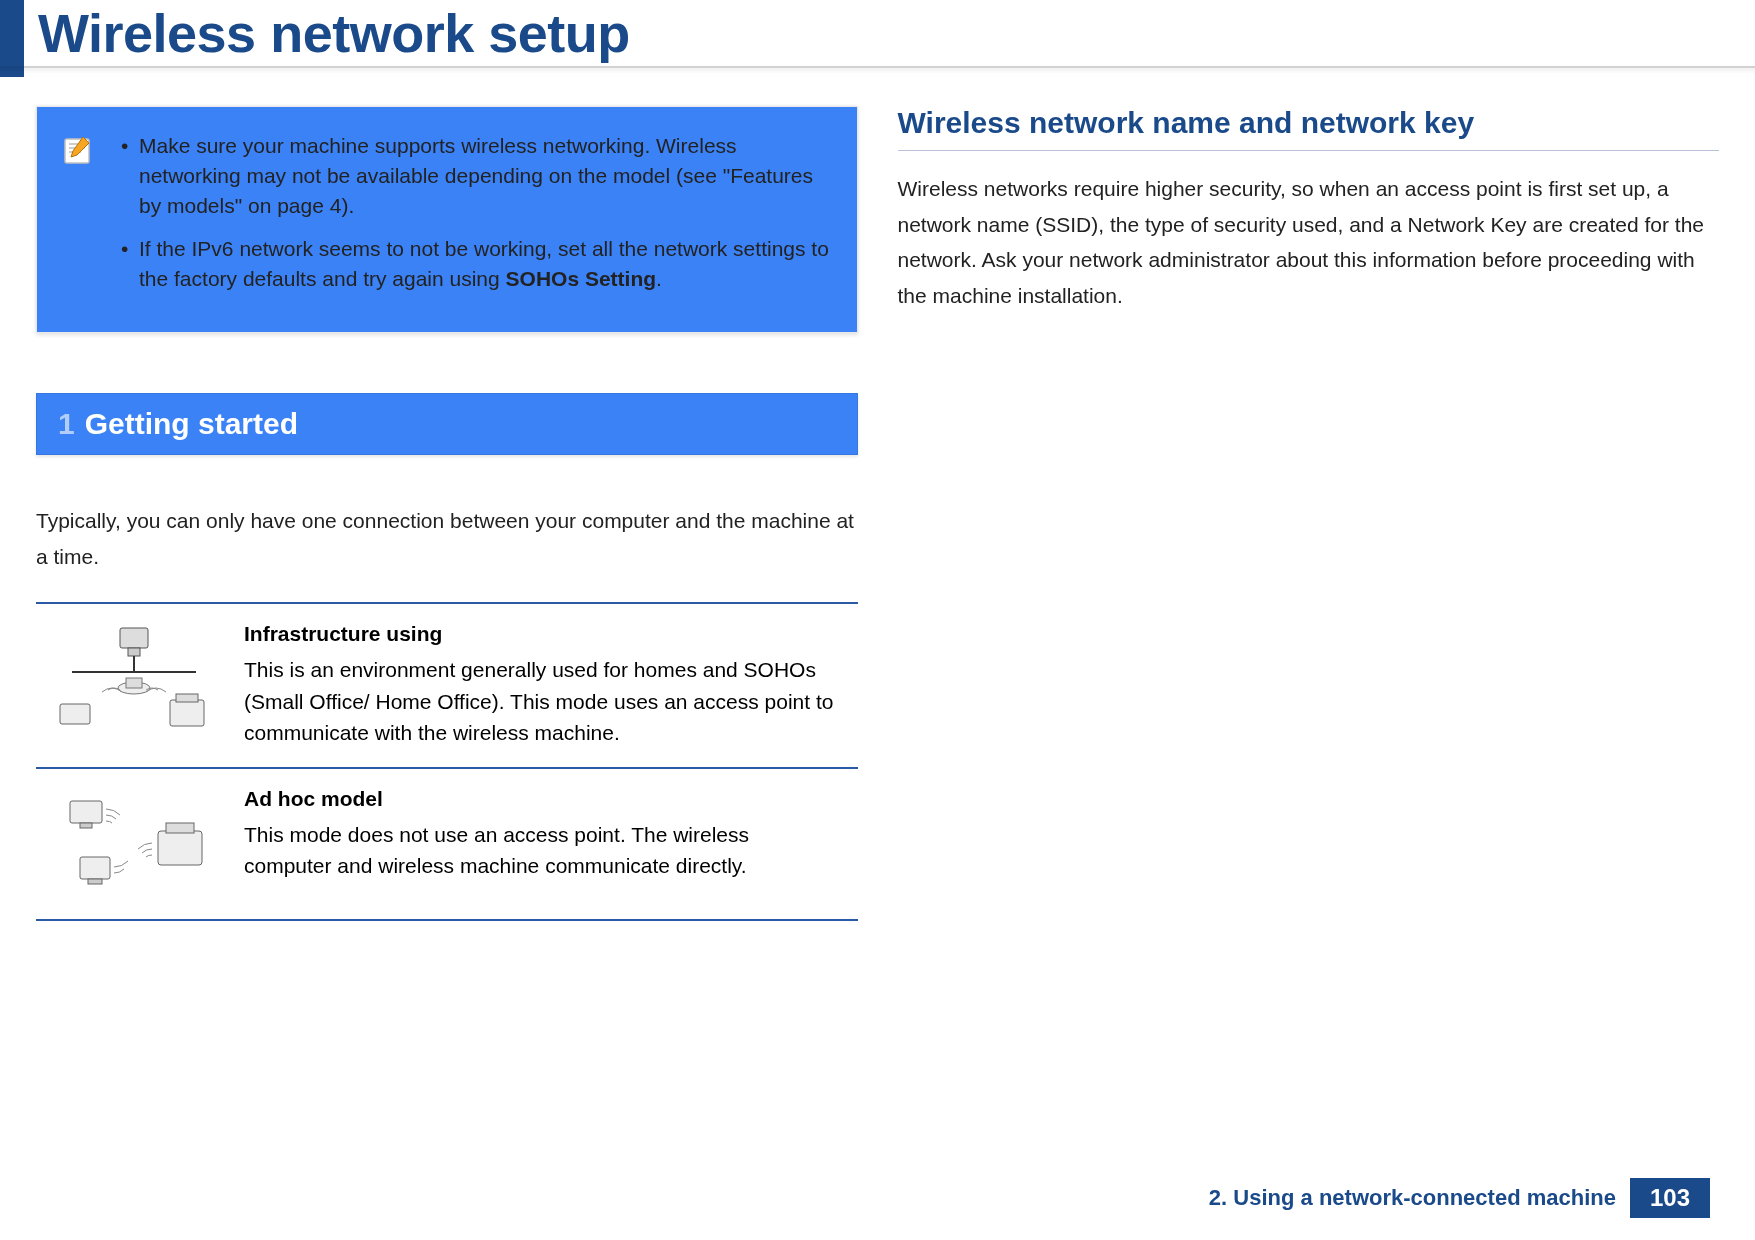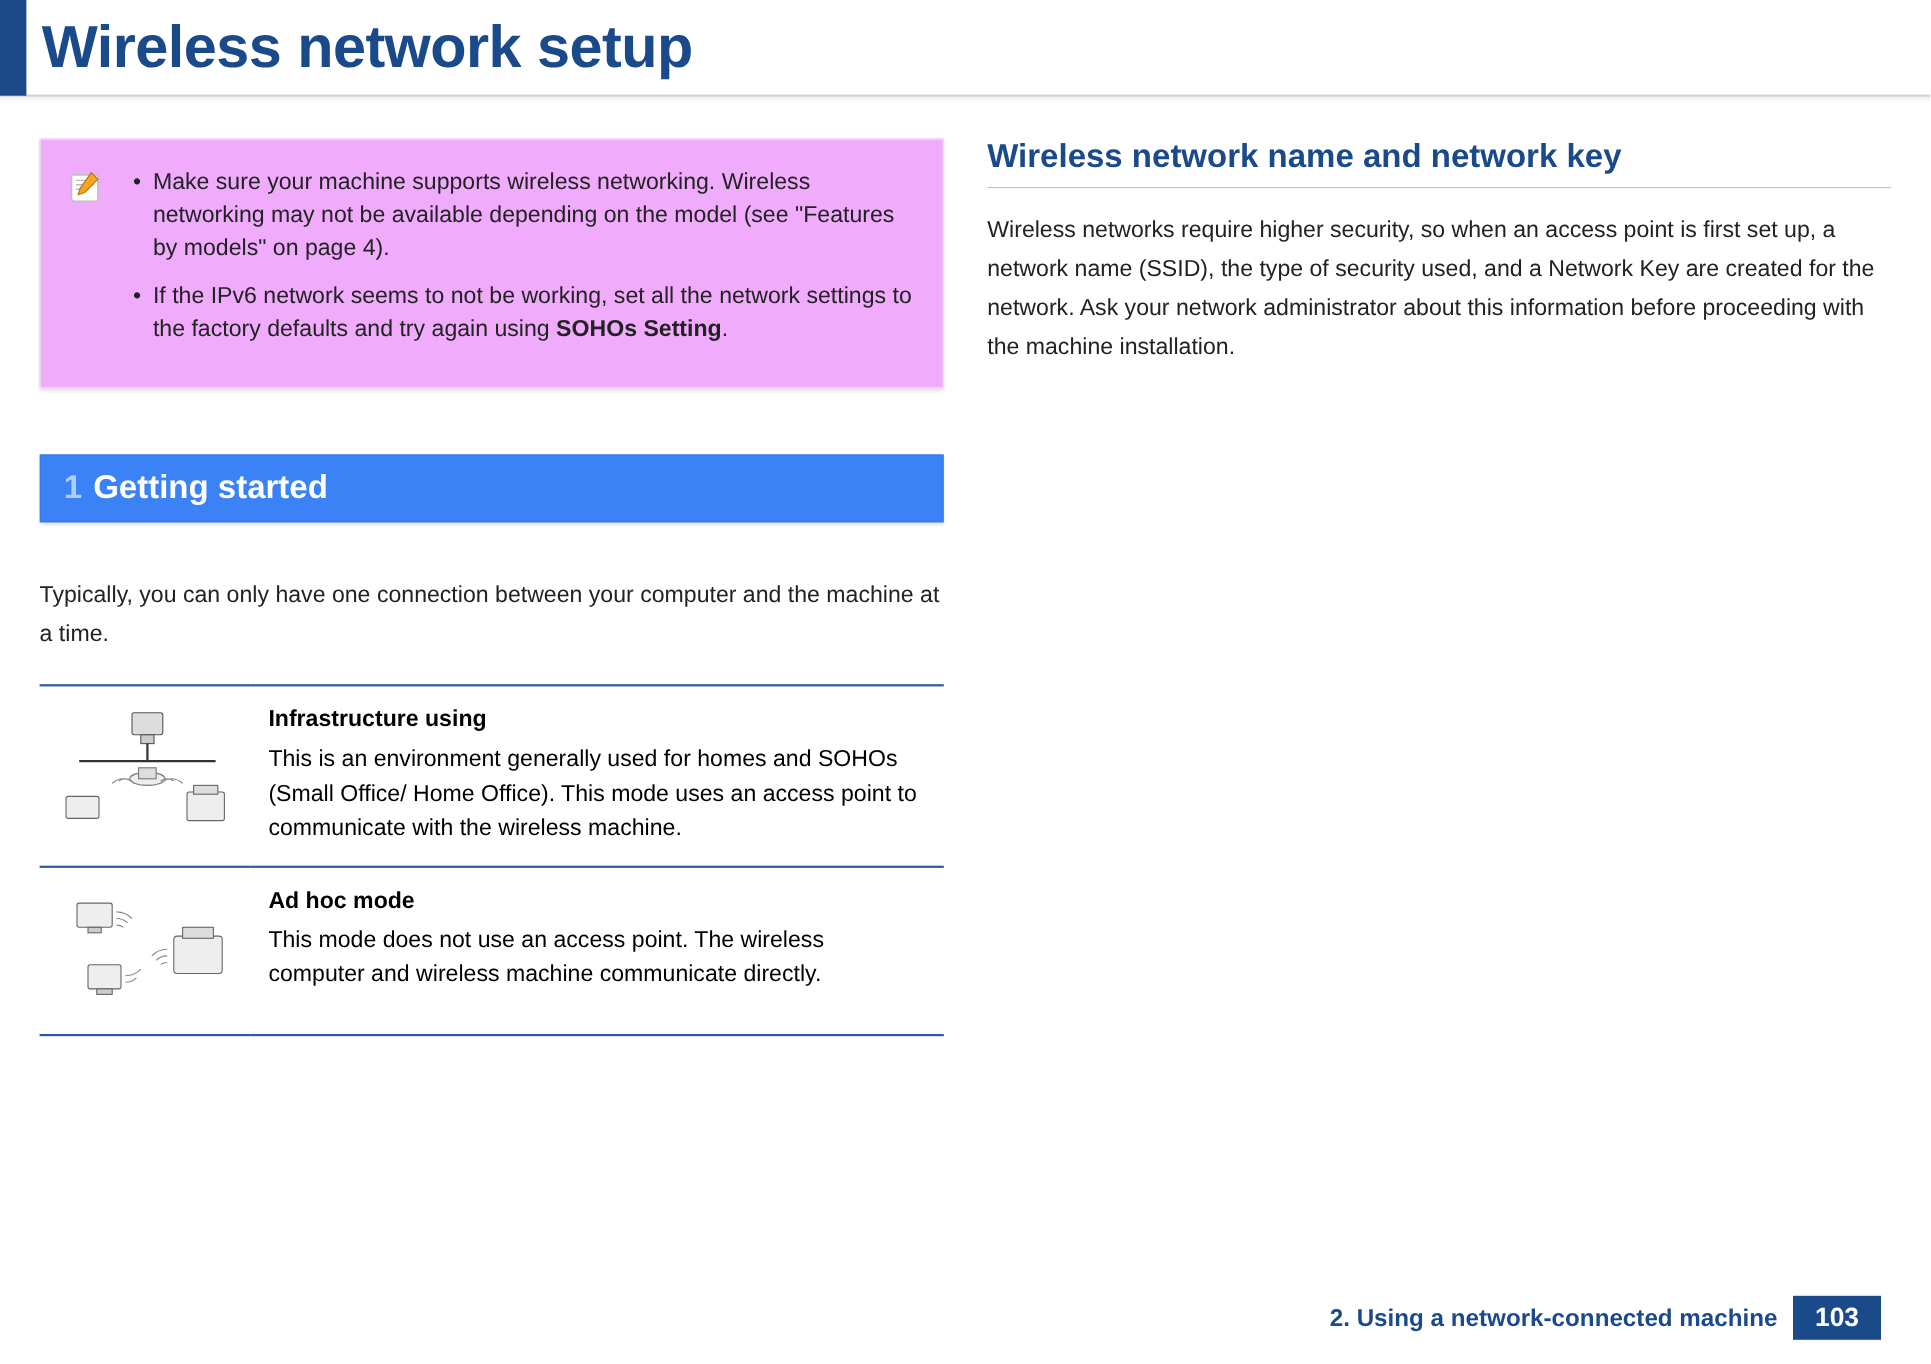--- a/index.html
+++ b/index.html
@@ -7,21 +7,21 @@
     width: 1755px;
     height: 1240px;
     background: #ffffff;
     font-family: "Segoe UI", Arial, sans-serif;
     position: relative;
     overflow: hidden;
   }
   .header-bar {
     display: flex;
     align-items: center;
-    height: 88px;
+    height: 68px;
     border-bottom: 2px solid #e1e1e1;
     position: relative;
   }
   .header-accent {
     width: 24px;
     height: 88px;
     background: #1a4a8a;
   }
   .page-title {
     font-size: 54px;
@@ -39,21 +39,21 @@
   .content {
     display: flex;
     padding: 38px 36px 0 36px;
     gap: 40px;
   }
   .col {
     flex: 1;
     min-width: 0;
   }
   .note-box {
-    background: #f0abfc;
+    background: #3b82f6;
     border: 1px solid #e8e8e8;
     box-shadow: 0 2px 4px rgba(0,0,0,0.12), 0 -1px 2px rgba(0,0,0,0.05);
     padding: 24px 26px 24px 22px;
     display: flex;
     gap: 20px;
     margin-bottom: 60px;
   }
   .note-icon {
     flex: 0 0 36px;
     padding-top: 2px;
@@ -229,21 +229,21 @@
             <path d="M54 22 q8 0 14 6 M54 28 q6 0 10 4 M54 34 q4 0 6 2" stroke="#888" fill="none"></path>
             <rect x="106" y="44" width="44" height="34" rx="3" fill="#eee" stroke="#666"></rect>
             <rect x="114" y="36" width="28" height="10" fill="#ddd" stroke="#666"></rect>
             <path d="M100 56 q-8 0 -14 6 M100 62 q-6 0 -10 4 M100 68 q-4 0 -6 2" stroke="#888" fill="none"></path>
             <rect x="28" y="70" width="30" height="22" rx="2" fill="#eee" stroke="#666"></rect>
             <rect x="36" y="92" width="14" height="5" fill="#ccc" stroke="#666"></rect>
             <path d="M62 80 q8 0 14 -6 M62 86 q6 0 10 -4" stroke="#888" fill="none"></path>
           </svg>
         </td>
         <td>
-          <div class="mode-title">Ad hoc mode</div>
+          <div class="mode-title">Ad hoc model</div>
           <div class="mode-desc">This mode does not use an access point. The wireless computer and wireless machine communicate directly.</div>
         </td>
       </tr>
     </tbody>
       </table>
 
   </div>
 
   <div class="col">
     <div class="subheading">Wireless network name and network key</div>

